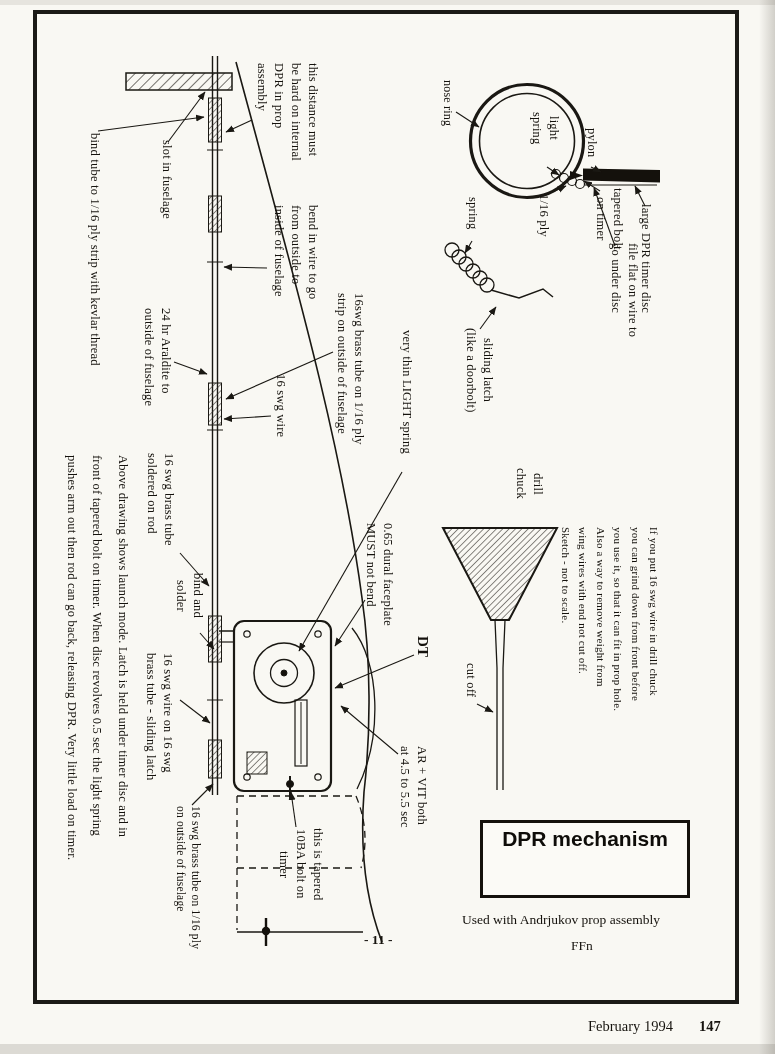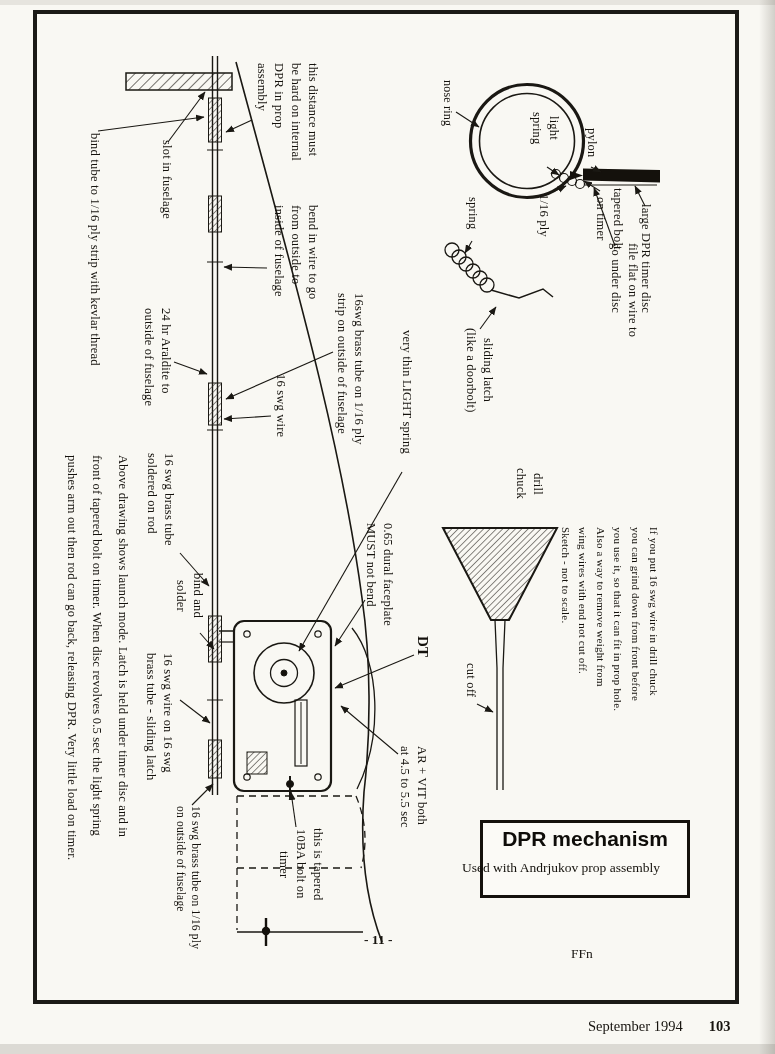--- a/index.html
+++ b/index.html
@@ -9,23 +9,23 @@
   svg.art{position:absolute;left:0;top:0;}
   .rot{position:absolute;writing-mode:vertical-rl;white-space:pre-line;
        font-size:12.5px;line-height:1.35;letter-spacing:.2px;color:#14110c;}
   .ctr{text-align:center;}
   .sm{font-size:11px;line-height:1.6;}
   .para{font-size:12.5px;line-height:2.05;}
   .big{font-size:15px;font-weight:bold;}
   .titlebox{position:absolute;left:480px;top:820px;width:204px;height:72px;border:3px solid #14110c;
             background:#fbfaf6;display:flex;flex-direction:column;justify-content:flex-start;align-items:center;
             font-family:"Liberation Sans",sans-serif;font-weight:bold;font-size:21px;line-height:1.5;color:#0e0c09;}
-  .subtitle{position:absolute;left:462px;top:860px;font-size:13.5px;color:#14110c;}
+  .subtitle{position:absolute;left:462px;top:912px;font-size:13.5px;color:#14110c;}
   .fign{position:absolute;left:364px;top:932px;font-size:13.5px;font-weight:bold;}
-  .ffn{position:absolute;left:571px;top:938px;font-size:13.5px;margin-top:8px;}
+  .ffn{position:absolute;left:571px;top:938px;font-size:13.5px;}
   .footer{position:absolute;left:588px;top:1018px;font-size:14.5px;color:#17140f;}
   .footer .pg{font-weight:bold;margin-left:26px;}
   .edge-right{position:absolute;right:0;top:0;width:16px;height:1054px;
               background:linear-gradient(to right,rgba(0,0,0,0),rgba(90,85,75,.25));}
   .edge-bottom{position:absolute;left:0;bottom:0;width:775px;height:10px;background:rgba(120,115,105,.22);}
   .edge-top{position:absolute;left:0;top:0;width:775px;height:5px;background:rgba(120,115,105,.15);}
 </style>
 </head>
 <body>
 
@@ -219,19 +219,19 @@
 pushes arm out then rod can go back, releasing DPR. Very little load on timer.</div>
 
   <div class="titlebox">
     <div>DPR mechanism</div>
   </div>
   <div class="subtitle">Used with Andrjukov prop assembly</div>
   <div class="fign">- 11 -</div>
   <div class="ffn">FFn</div>
 
   <div class="footer">
-    <span>September 1994</span><span class="pg">103</span>
+    <span>February 1994</span><span class="pg">147</span>
   </div>
 
   <div class="edge-top"></div>
   <div class="edge-right"></div>
   <div class="edge-bottom"></div>
 </div>
 
 </body></html>

